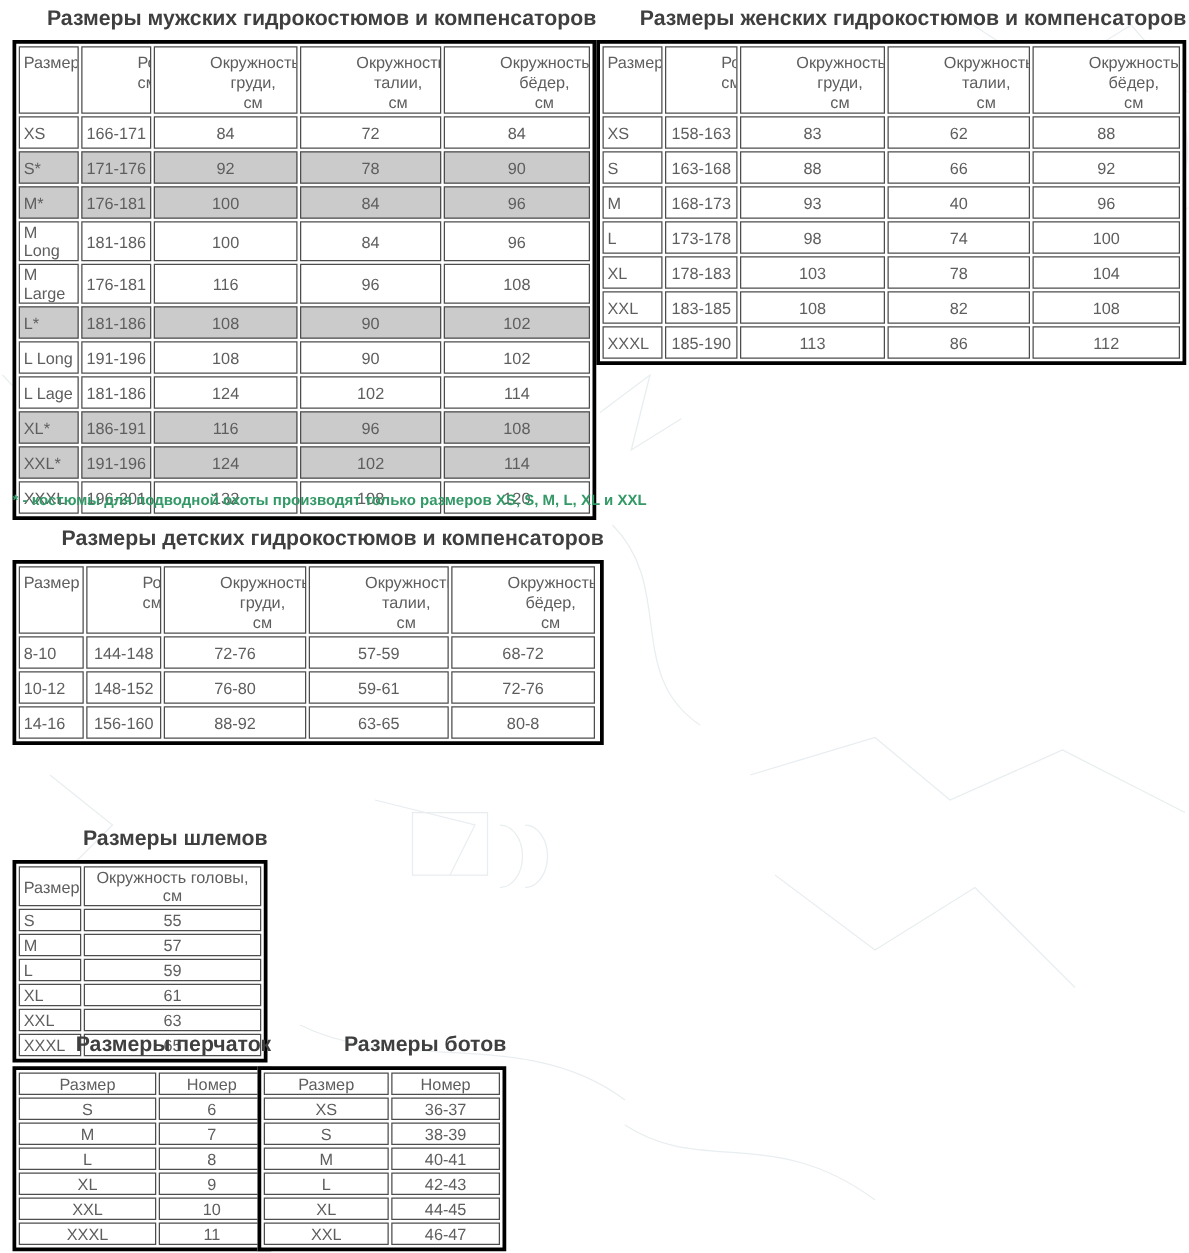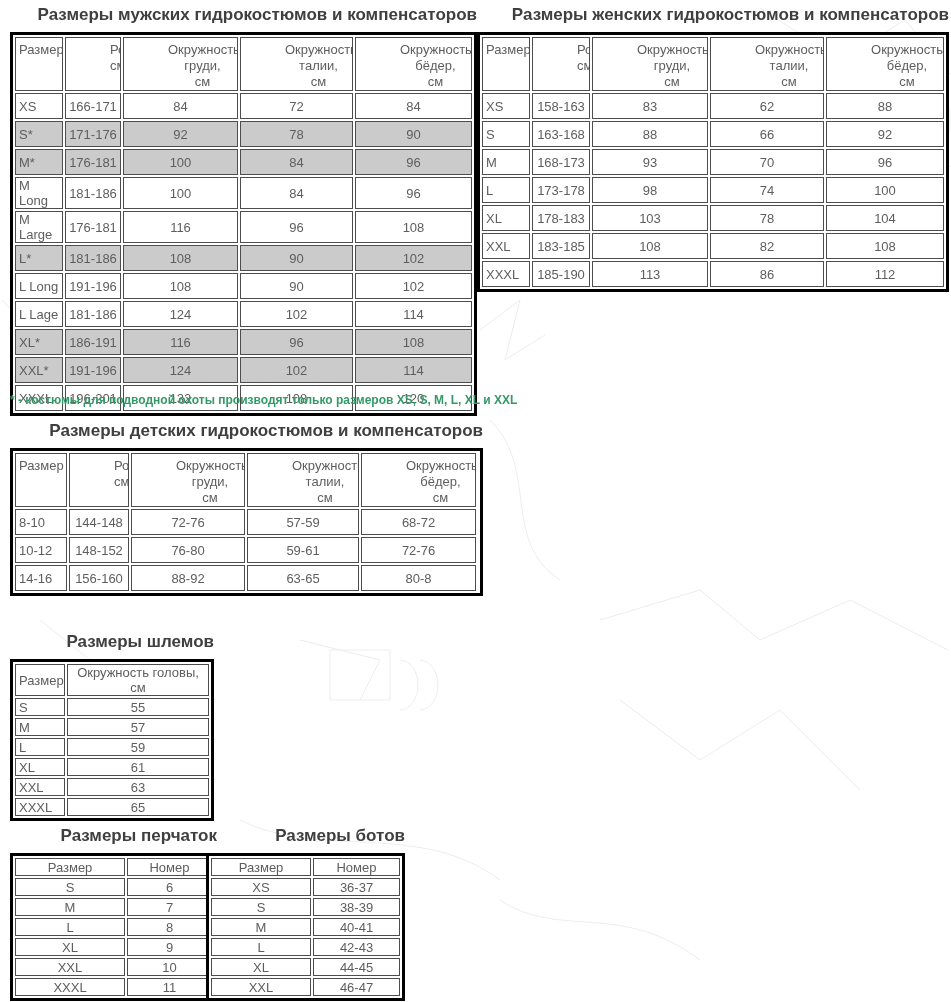--- a/index.html
+++ b/index.html
@@ -208,21 +208,21 @@
             <td class="c0">S</td>
             <td>163-168</td>
             <td>88</td>
             <td>66</td>
             <td>92</td>
           </tr>
           <tr>
             <td class="c0">M</td>
             <td>168-173</td>
             <td>93</td>
-            <td>70</td>
+            <td>40</td>
             <td>96</td>
           </tr>
           <tr>
             <td class="c0">L</td>
             <td>173-178</td>
             <td>98</td>
             <td>74</td>
             <td>100</td>
           </tr>
           <tr>
@@ -295,21 +295,21 @@
             <td>156-160</td>
             <td>88-92</td>
             <td>63-65</td>
             <td>80-8</td>
             <td></td>
           </tr>
         </tbody>
     </table>
   </section>
 
-  <section class="sec" style="left:10px; top:632px;">
+  <section class="sec" style="left:10px; top:661px;">
     <h2 class="title">Размеры шлемов</h2>
     <table class="tbl small left0" style="width:200px">
       <colgroup>
         <col style="width:50px">
           <col style="width:142px">
       </colgroup>
       <thead>
         <tr>
             <th class="c0">Размер</th>
             <th>Окружность головы, см</th>

